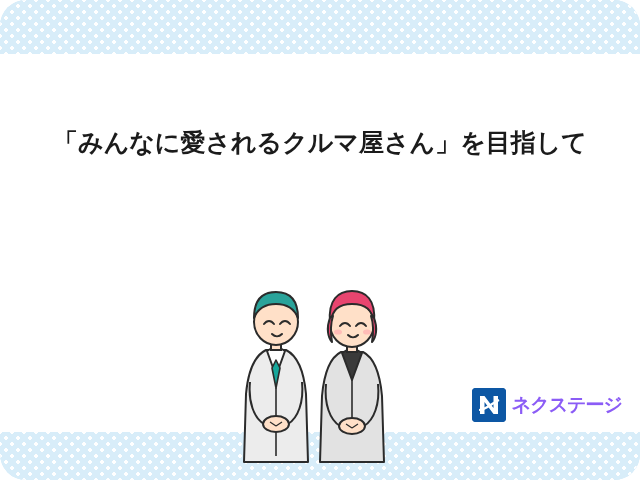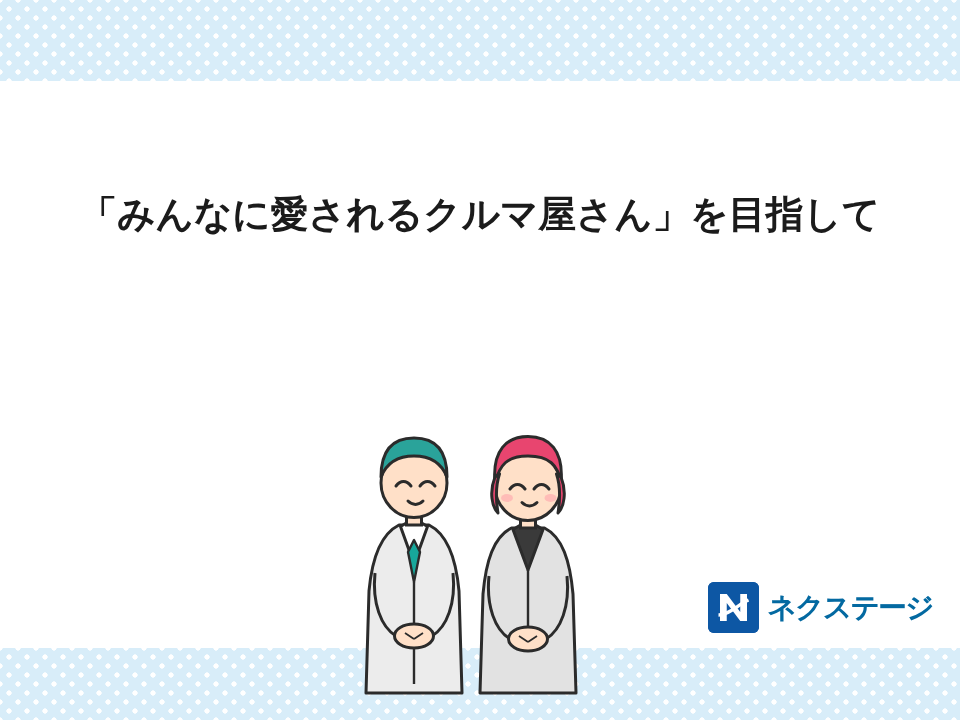--- a/index.html
+++ b/index.html
@@ -12,20 +12,21 @@
     font-family: "Liberation Sans", sans-serif;
     background: #ffffff;
     overflow: hidden;
   }
   .banner {
     position: relative;
     width: 640px;
     height: 480px;
     background: #cfe8f7;
     overflow: hidden;
+    border-radius: 26px;
   }
   
   .dots {
     position: absolute;
     left: 0;
     width: 640px;
     background-color: #d8edf9;
     background-image:
       radial-gradient(circle, #ffffff 1.6px, rgba(255,255,255,0) 1.9px),
       radial-gradient(circle, #ffffff 1.6px, rgba(255,255,255,0) 1.9px);
@@ -92,21 +93,21 @@
     width: 34px;
     height: 34px;
     background: #0d57a4;
     border-radius: 4px;
     position: relative;
     flex: none;
   }
   .logo-text {
     font-size: 19px;
     font-weight: bold;
-    color: #0369a1;
+    color: #8b5cf6;
     letter-spacing: -1px;
     white-space: nowrap;
   }
 </style>
 </head>
 <body>
 
 <div class="banner">
 
   <div class="dots dots-top"></div>

